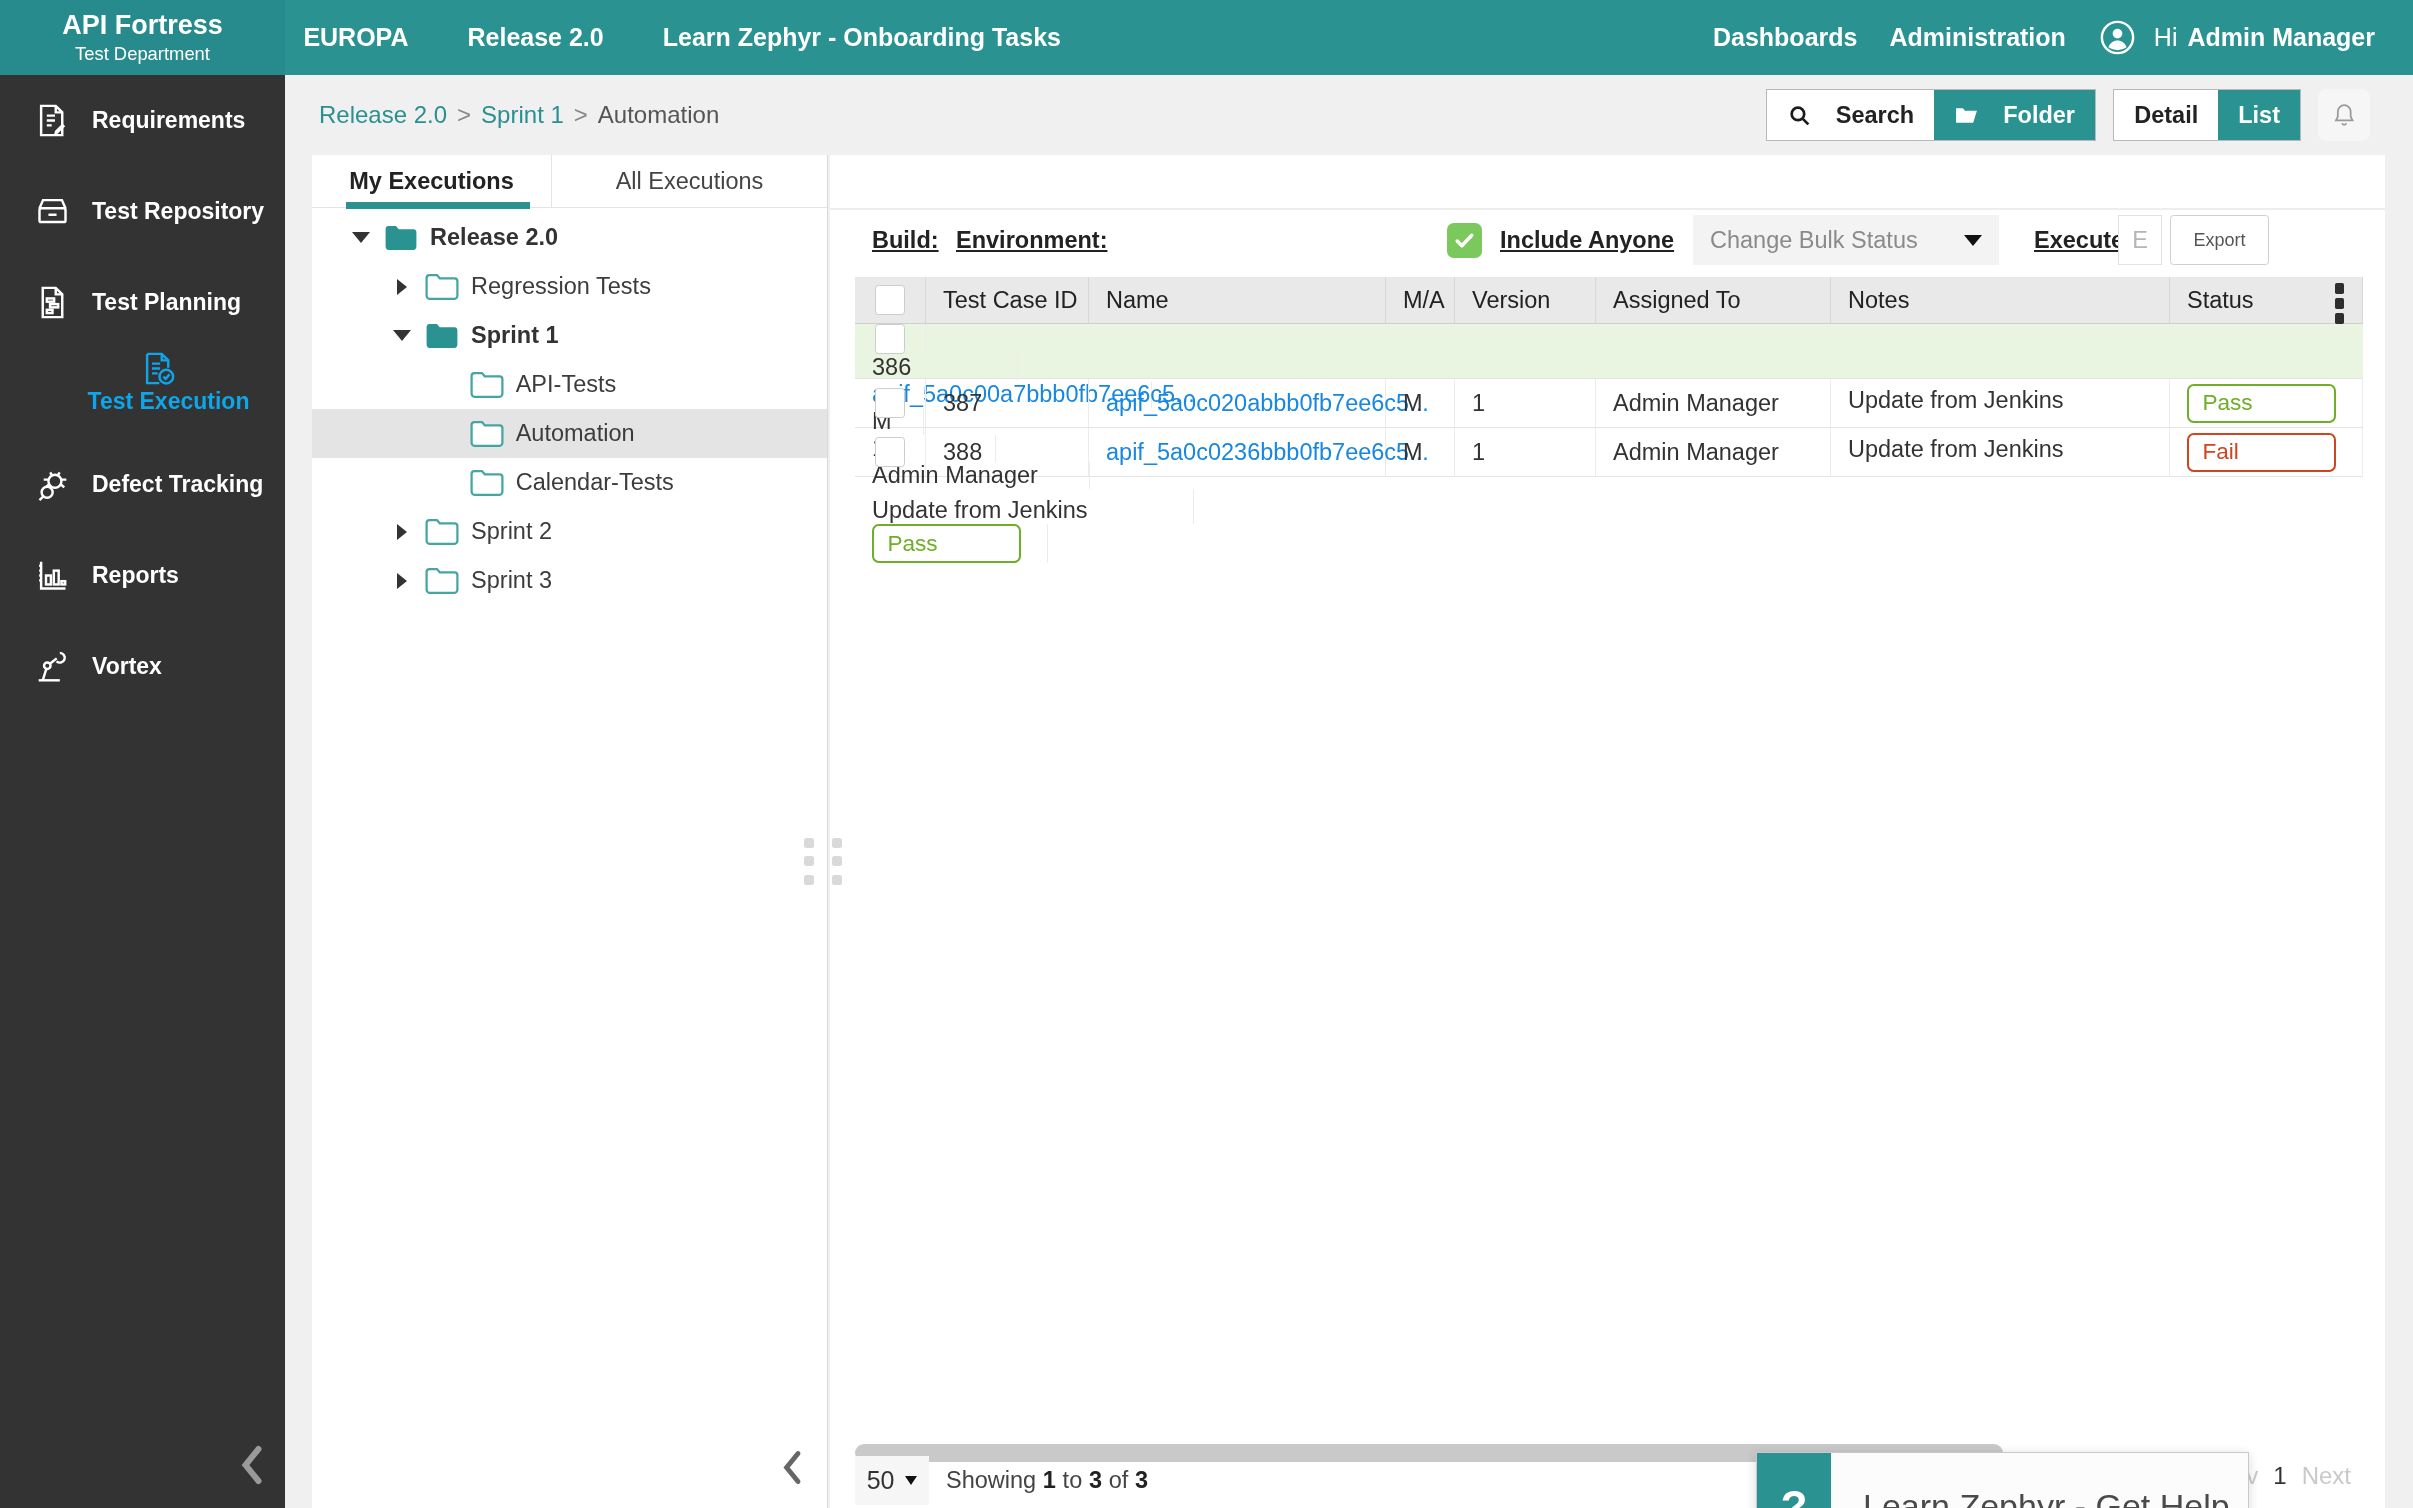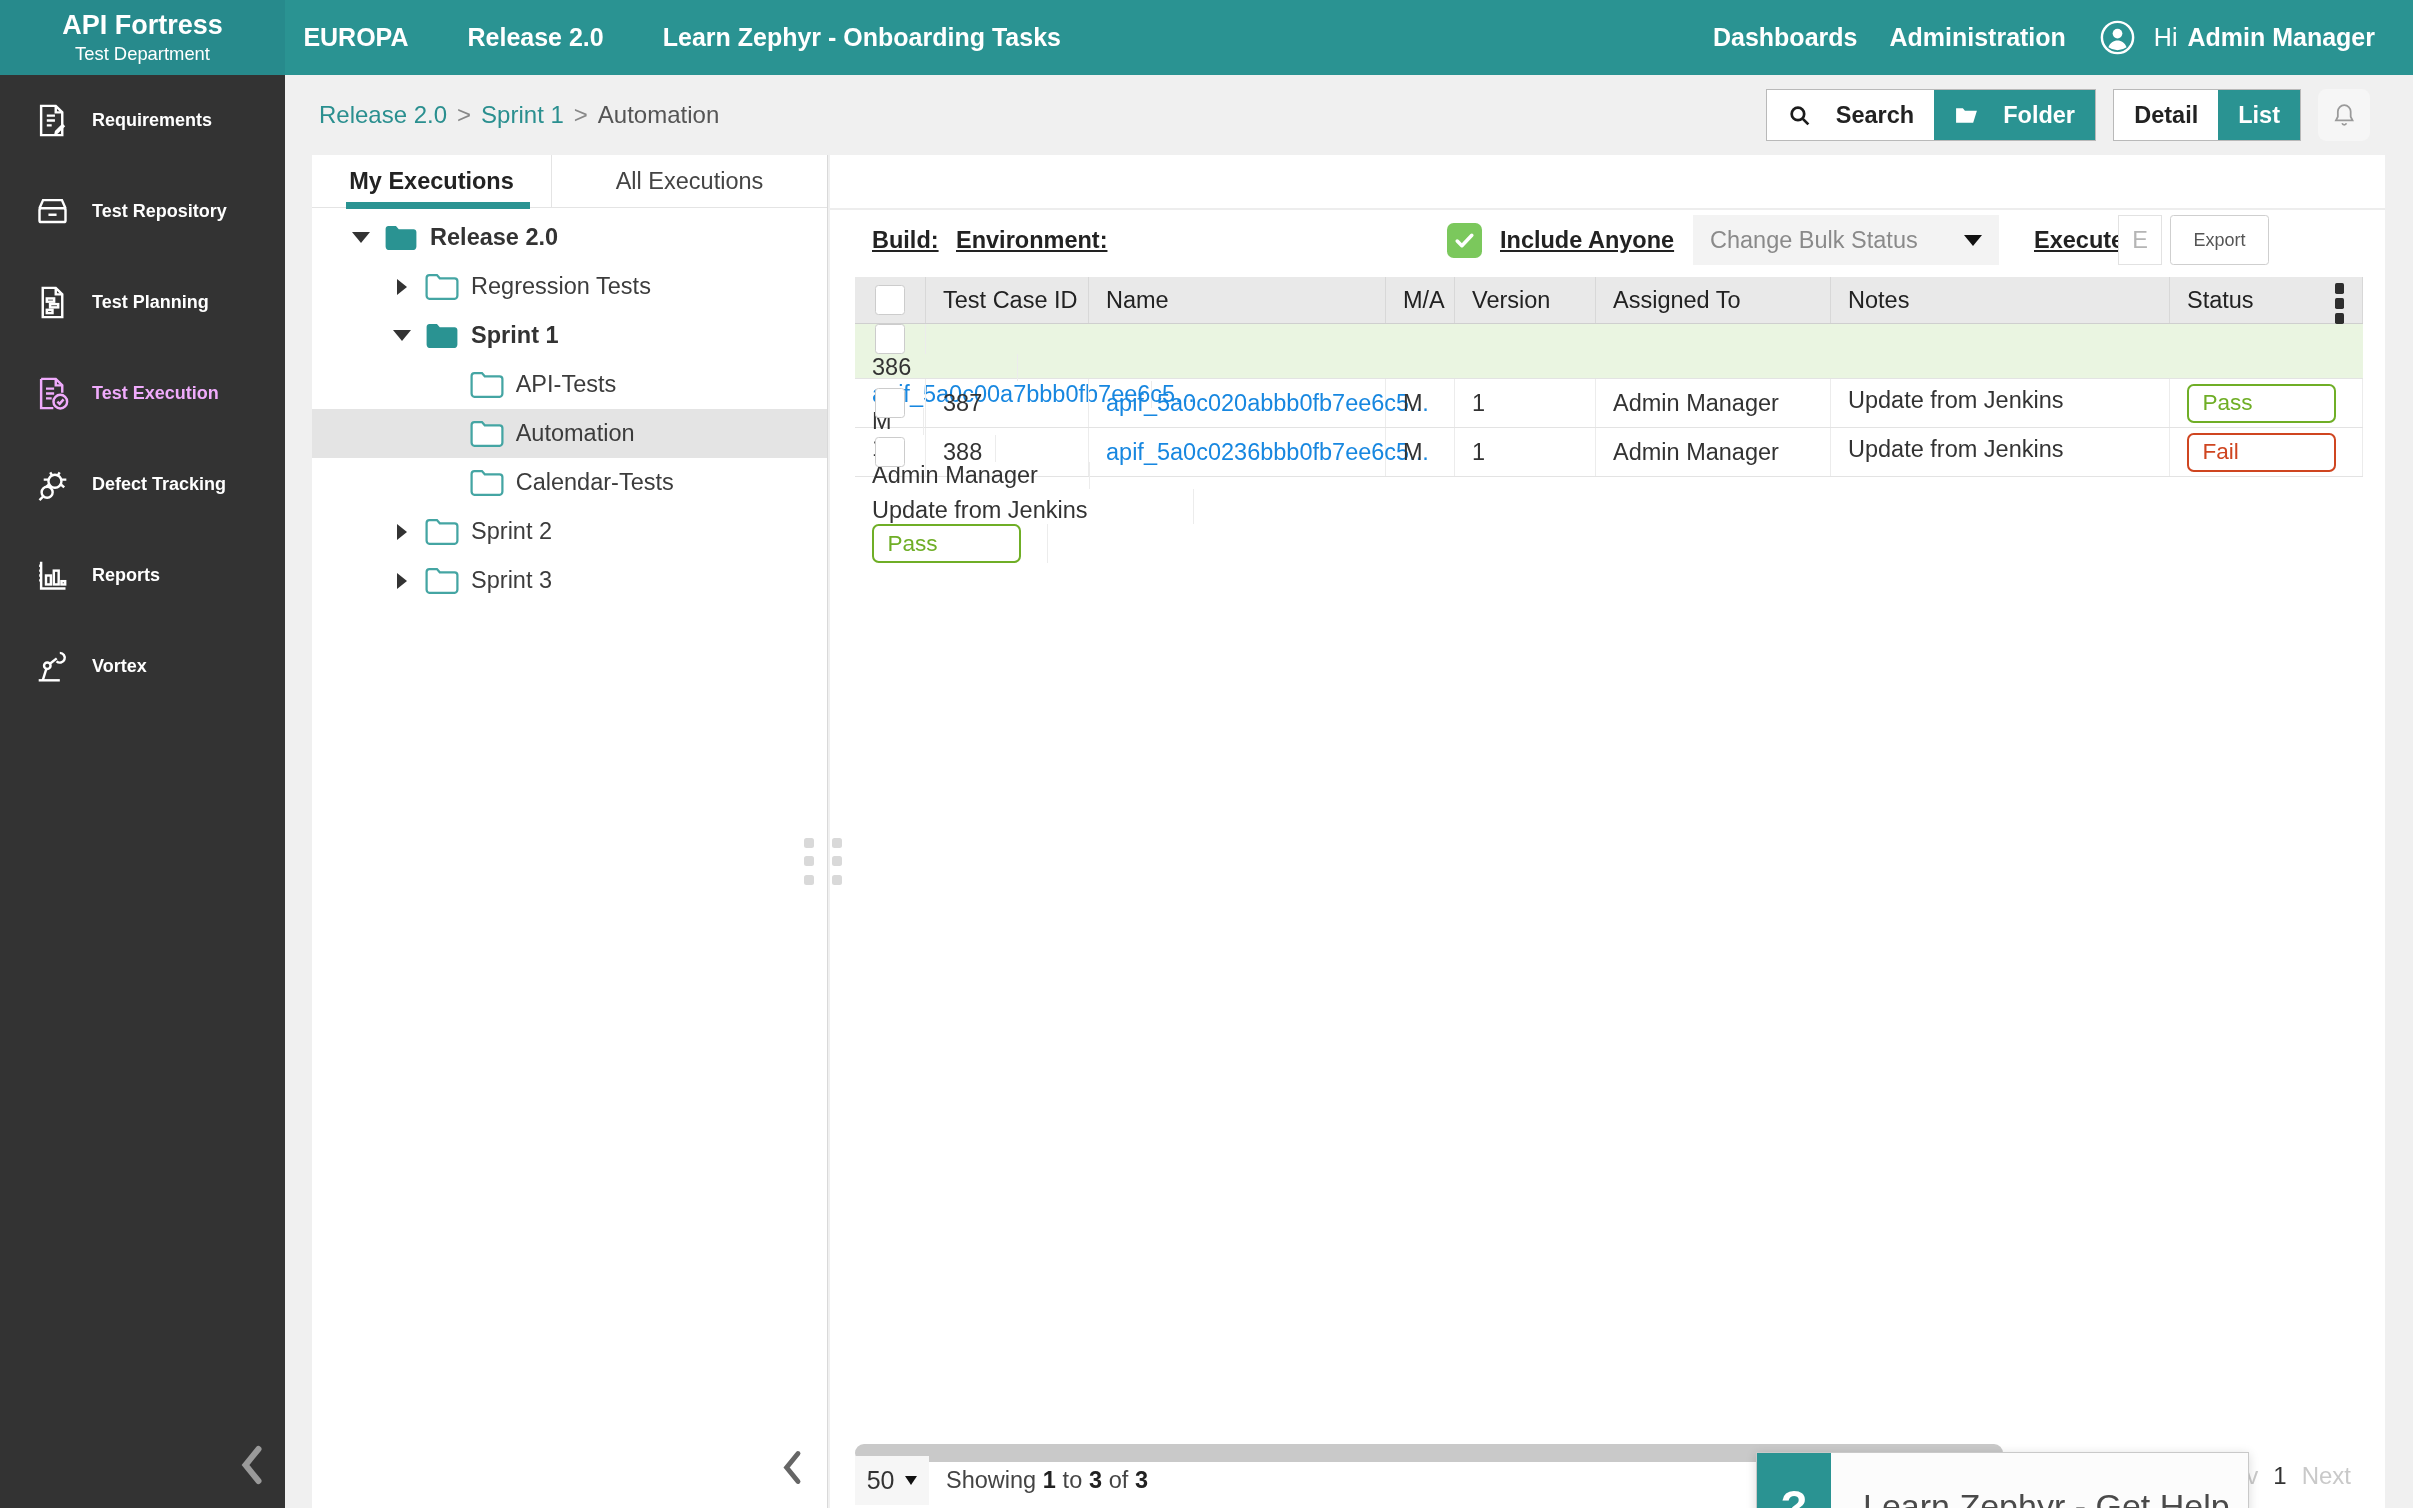--- a/index.html
+++ b/index.html
@@ -21,22 +21,22 @@
   .avatar { margin-left:32px; display:flex; align-items:center; }
   .greet { margin-left:17px; font-size:25px; font-weight:400; }
   .uname { margin-left:10px; font-size:25px; font-weight:700; }
 
   
   .sidebar { position:absolute; left:0; top:75px; width:285px; height:1433px; background:#333333; }
   .side-item { height:91px; display:flex; align-items:center; padding-left:32px;
     color:#fff; cursor:pointer; }
   .side-item .s-icon { width:40px; height:40px; flex:0 0 40px; display:flex;
     align-items:center; justify-content:center; }
-  .side-item .s-label { margin-left:20px; font-size:18px; font-weight:700; }
-  .side-item.active { color:#f0abfc; }
+  .side-item .s-label { margin-left:20px; font-size:23px; font-weight:700; }
+  .side-item.active { color:#0ea5e9;flex-direction:column; }
   .side-item.disabled { color:#8a8a8a; }
   .side-chevron { position:absolute; left:233px; top:1366px; width:34px; height:47px;
     display:flex; align-items:center; justify-content:center; cursor:pointer; }
 
   
   .crumb-row { position:absolute; left:285px; top:75px; width:2129px; height:80px; }
   .breadcrumb { position:absolute; left:34px; top:0; height:80px; display:flex;
     align-items:center; font-size:24px; }
   .crumb-link { color:#2a8f8f; cursor:pointer; }
   .crumb-sep { color:#888; margin:0 10px; }

